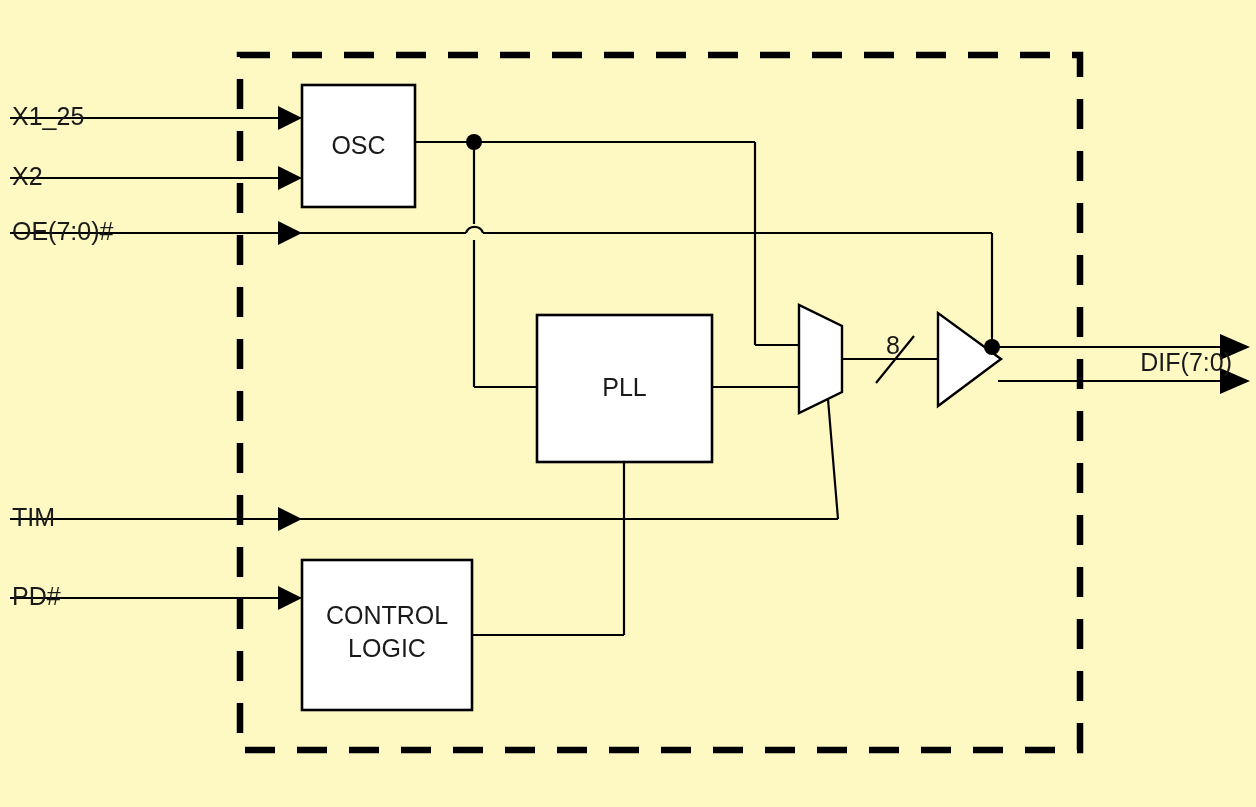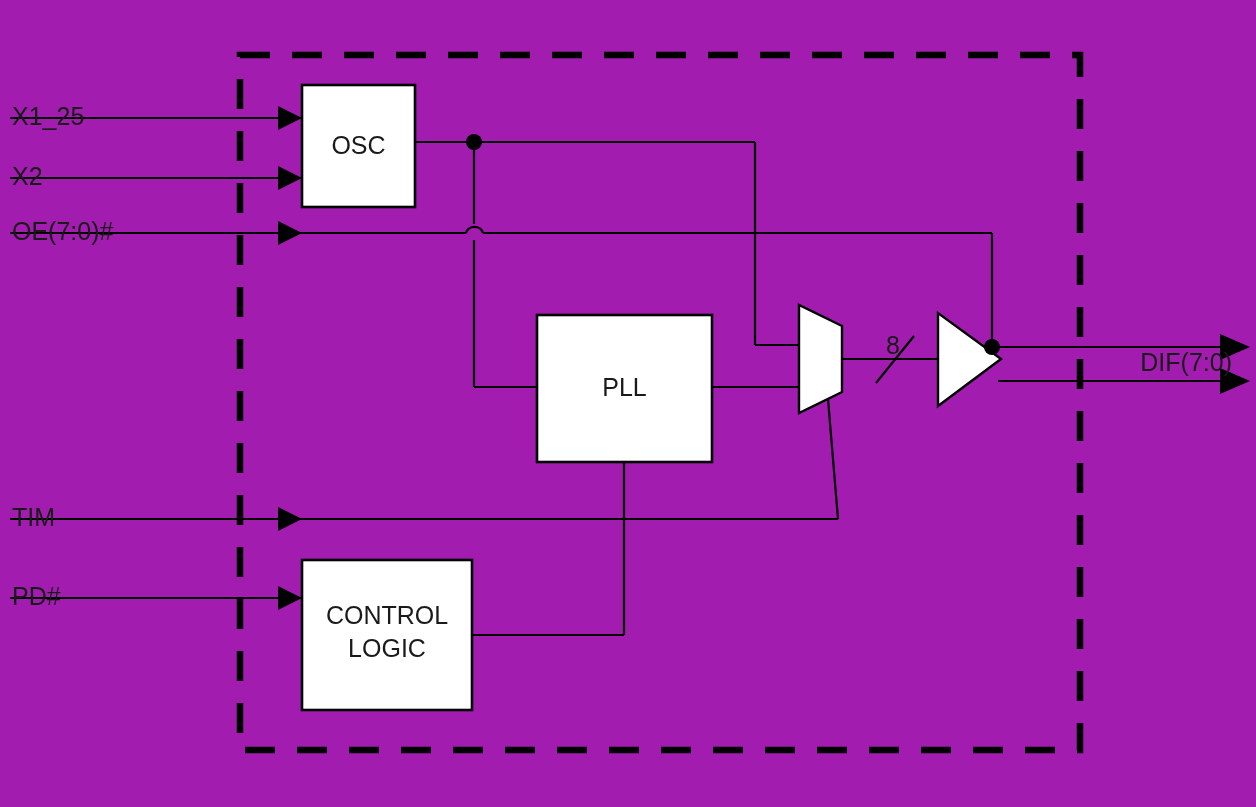--- a/index.html
+++ b/index.html
@@ -11,21 +11,21 @@
   body {
     width: 1256px;
     height: 807px;
     font-family: "Liberation Sans", sans-serif;
     overflow: hidden;
   }
   #diagram-root {
     position: relative;
     width: 1256px;
     height: 807px;
-    background: #a21caf;
+    background: #fef9c3;
   }
   svg#block-diagram {
     display: block;
     width: 1256px;
     height: 807px;
   }
   .wire {
     stroke: #000000;
     stroke-width: 2.2;
     fill: none;

